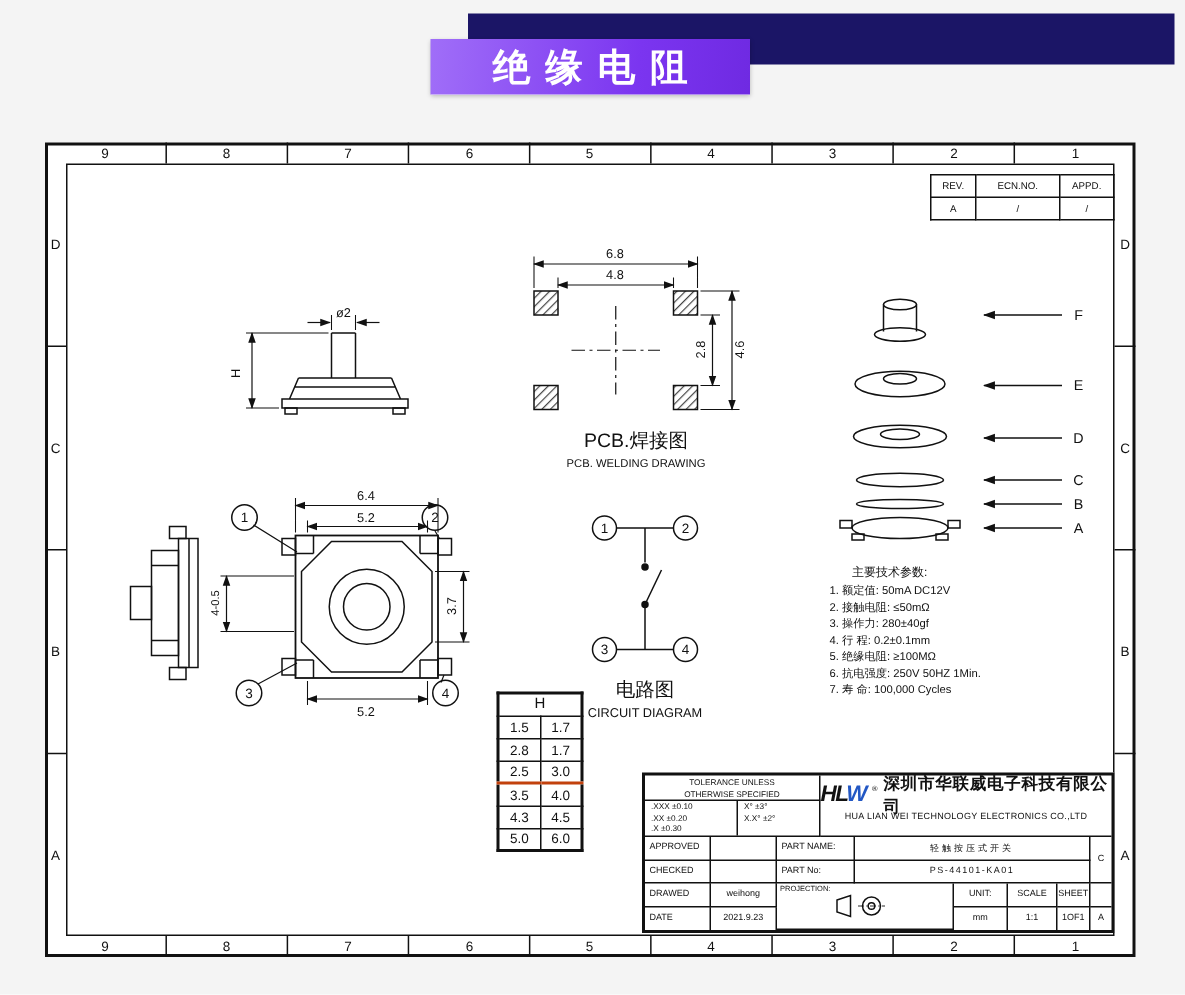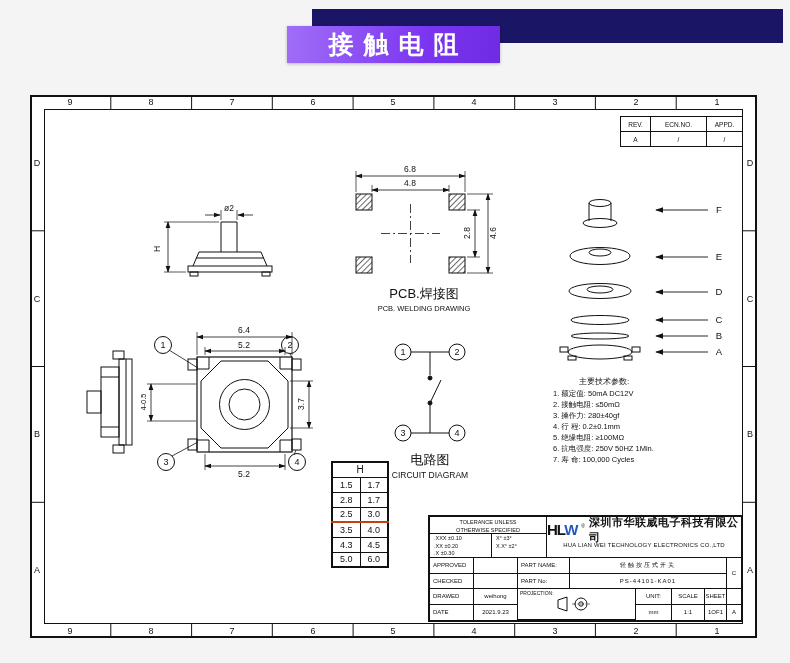--- a/index.html
+++ b/index.html
@@ -20,57 +20,57 @@
   svg .fs13{font-size:13px}
   svg .fs8{font-size:8.5px}
   svg .fs75{font-size:7.5px}
   svg .fs10{font-size:9.5px}
   
   .rev-table{position:absolute;left:620px;top:116px;border-collapse:collapse;font-size:6.5px}
   .rev-table td,.rev-table th{border:1px solid #111;height:15px;text-align:center;font-weight:normal;padding:0}
   .rev-table .c1{width:30px}.rev-table .c2{width:56px}.rev-table .c3{width:36px}
   
   .specs{position:absolute;left:553px;top:376px;width:155px;font-size:7.5px;line-height:11px}
-  .specs-title{margin-left:26px;margin-bottom:1px;font-size:8px}
+  .specs-title{margin-left:15px;margin-bottom:1px;font-size:8px}
   
   .h-table{position:absolute;left:331px;top:461px;border-collapse:collapse;font-size:9px;border:2px solid #111;background:#fff}
   .h-table th{font-size:10px;font-weight:normal}
   .h-table td,.h-table th{border:1px solid #111;width:28px;height:15px;text-align:center;padding:0}
   .h-table tr.grp td{border-top:2px solid #c2410c}
   
   .tb{position:absolute;left:428px;top:515px;width:315px;height:107px;border:2px solid #111;background:#fff}
   .tb .cell{position:absolute;border-right:1px solid #111;border-bottom:1px solid #111;display:flex;align-items:center;justify-content:center;font-size:6px;overflow:hidden;white-space:nowrap}
   .tb .left{justify-content:flex-start;padding-left:3px}
   .tb .nbr{border-right:none}
   .tb .nbb{border-bottom:none}
   .tol-title{position:absolute;left:0;top:0;width:117px;height:17px;border-bottom:1px solid #111;border-right:1px solid #111;font-size:5.5px;text-align:center;line-height:8px;padding-top:1px}
   .tol-vals{position:absolute;left:0;top:17px;width:117px;height:24px;border-right:1px solid #111;border-bottom:1px solid #111;display:flex;font-size:5.5px;line-height:7.5px}
   .tol-c1{width:62px;border-right:1px solid #111;padding:1px 0 0 4px}
   .tol-c2{flex:1;padding:1px 0 0 4px}
   .co-box{position:absolute;left:117px;top:0;width:194px;height:41px;border-bottom:1px solid #111}
   .co-r1{height:25px;display:flex;align-items:center;justify-content:center;gap:4px}
-  .logo{font-weight:bold;font-size:15px;letter-spacing:-1px;color:#111}
+  .logo{font-style:italic;font-weight:bold;font-size:15px;letter-spacing:-1px;color:#111}
   .logo .w{color:#2257c4}
   .reg{font-size:5px;align-self:flex-start;margin-top:6px}
   .co-cn{font-weight:bold;font-size:11px;letter-spacing:.5px}
   .co-r2{font-size:6px;text-align:center;letter-spacing:.2px}
   .pn-value{font-size:9px;letter-spacing:2px}
   .pno-value{font-size:8.5px;letter-spacing:1px}
   .proj-label{position:absolute;left:2px;top:1px;font-size:5px}
   .proj-cell{position:relative}
   .fs7{font-size:7px}.fs65{font-size:6.5px}.fs75h{font-size:7.5px}.fs9c{font-size:9px}.fs8a{font-size:8px}
 </style>
 </head>
 <body>
 
 <div id="app">
 
   <div class="banner-bar"></div>
   <div class="banner">
-    <span>接触电阻</span>
+    <span>绝缘电阻</span>
   </div>
 
   <div class="sheet"></div>
   <div class="frame-inner"></div>
 
   <svg id="draw" viewBox="0 0 790 663">
     <defs>
       <marker id="arr" viewBox="0 0 10 10" refX="9" refY="5" markerWidth="9" markerHeight="9" orient="auto-start-reverse">
         <path d="M0,1.5 L10,5 L0,8.5 z" fill="#111"></path>
       </marker>

